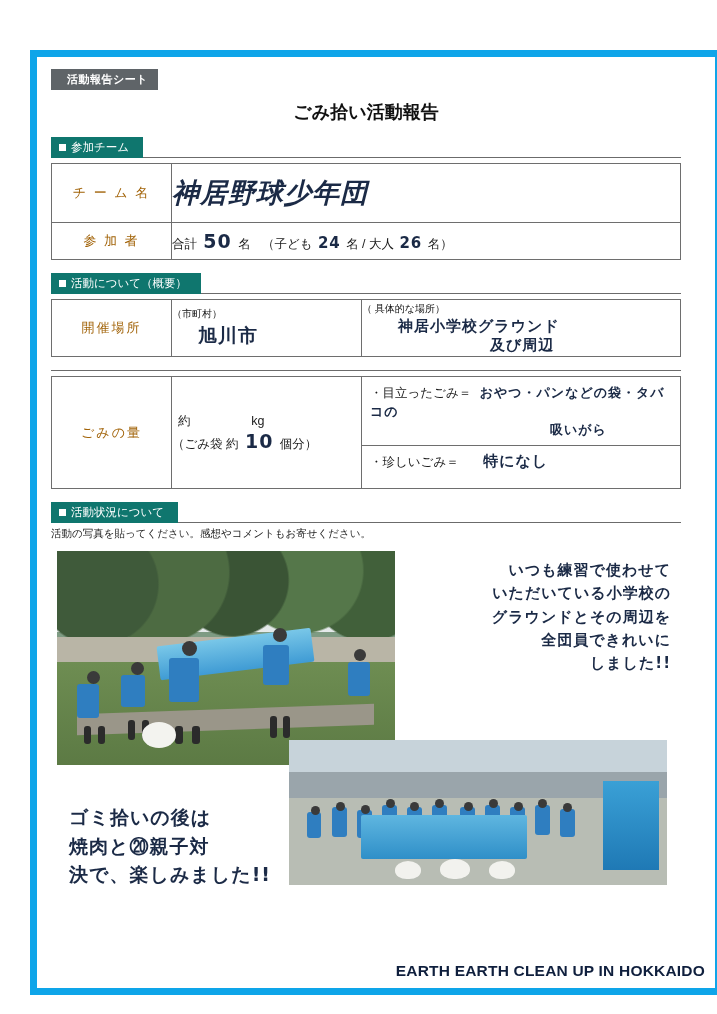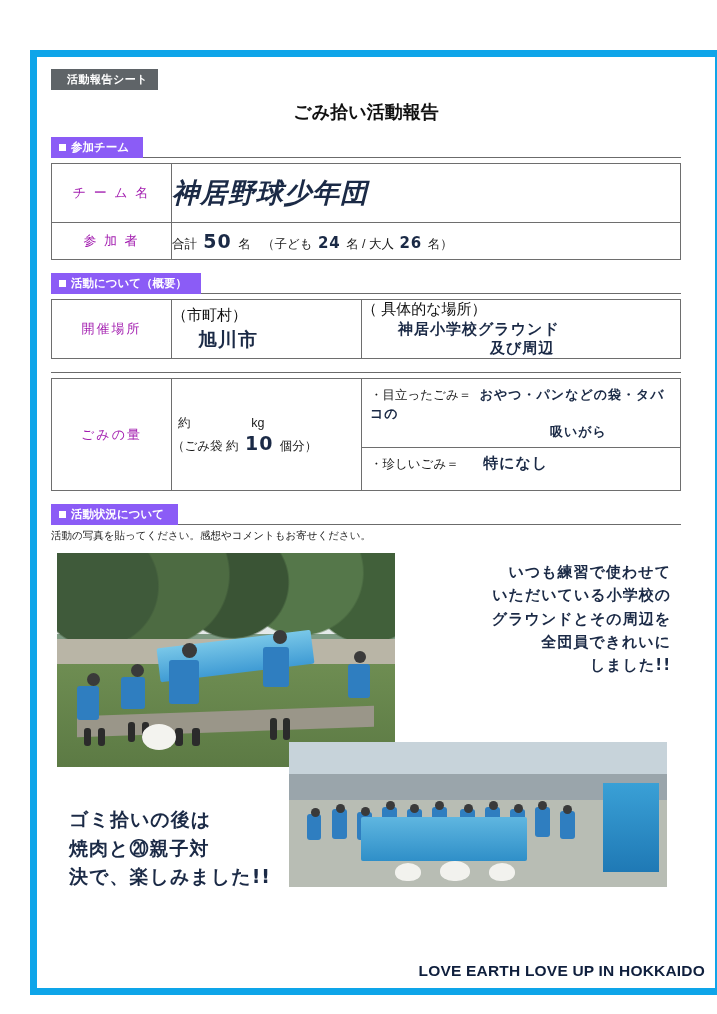--- a/index.html
+++ b/index.html
@@ -59,24 +59,24 @@
     margin-top: 4px;
   }
 
   
   .sec-head {
     margin-top: 13px;
     display: flex;
     align-items: stretch;
   }
   .sec-head .lbl {
-    background: #8b5cf6;
+    background: #0f766e;
     color: #fff;
     font-size: 11.5px;
-    font-weight: bold;
+    font-weight: normal;
     padding: 3px 14px 3px 8px;
     white-space: nowrap;
   }
   .sec-head .lbl .sq {
     display: inline-block;
     width: 7px;
     height: 7px;
     background: #fff;
     margin-right: 5px;
     vertical-align: 0px;
@@ -96,21 +96,21 @@
   }
   table.grid td {
     border: 1px solid #6e6e6e;
     vertical-align: middle;
     padding: 0;
   }
   .cell-label {
     text-align: center;
     font-size: 13px;
     letter-spacing: 2px;
-    color: #a21caf;
+    color: #a16207;
   }
   .cell-body {
     position: relative;
     padding: 4px 8px;
     font-size: 12px;
   }
 
   
   .hw {
     font-family: "DejaVu Sans", sans-serif;
@@ -119,21 +119,21 @@
     letter-spacing: 1px;
   }
   .hw-lg { font-size: 27px; font-style: italic; }
   .hw-md { font-size: 19px; }
   .hw-sm { font-size: 15px; }
   .hw-xs { font-size: 13px; }
 
   .printed { font-size: 12.5px; color: #1a1a1a; }
 
   
-  .paren { font-size: 15px; }
+  .paren { font-size: 10px; }
 
   
   .sub-rows > div {
     border-bottom: 1px solid #6e6e6e;
     padding: 6px 8px;
     min-height: 42px;
     box-sizing: border-box;
     position: relative;
   }
   .sub-rows > div:last-child { border-bottom: none; }
@@ -436,14 +436,14 @@
 
       <div class="hand-left hw hw-md">
         <div>ゴミ拾いの後は</div>
         <div>焼肉と⑳親子対</div>
         <div>決で、楽しみました!!</div>
       </div>
     </div>
 
   </div>
 
-  <div class="footer-logo">LOVE EARTH LOVE UP IN HOKKAIDO</div>
+  <div class="footer-logo">EARTH EARTH CLEAN UP IN HOKKAIDO</div>
 </div>
 
 </body></html>

